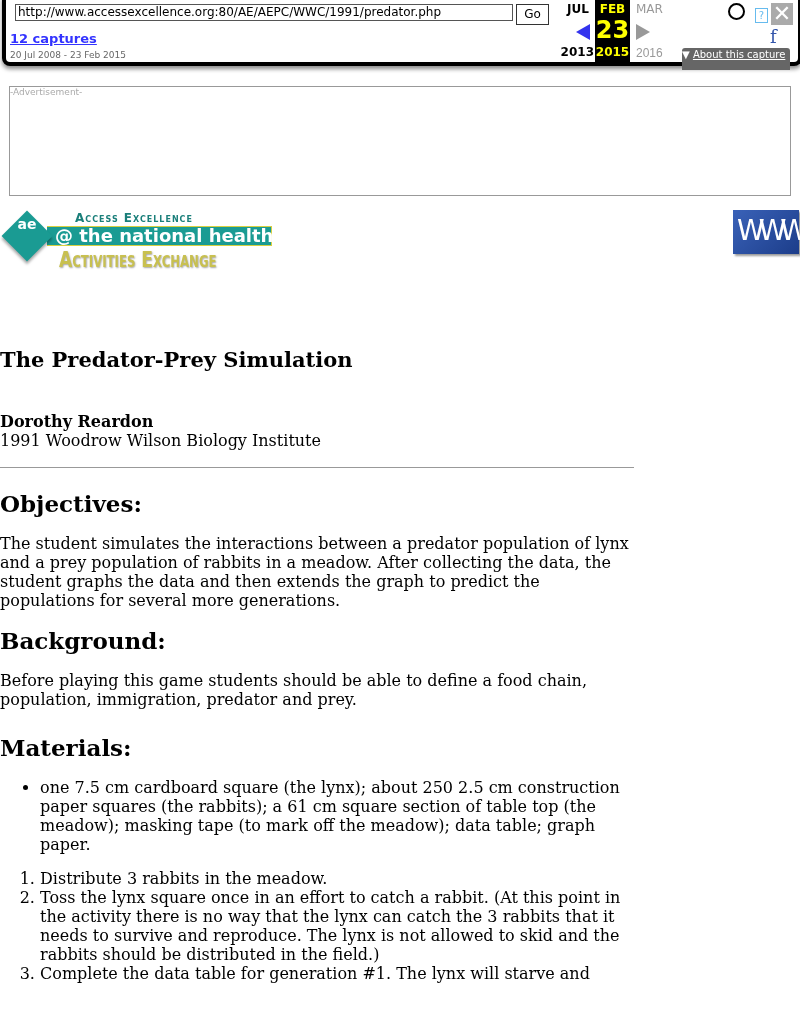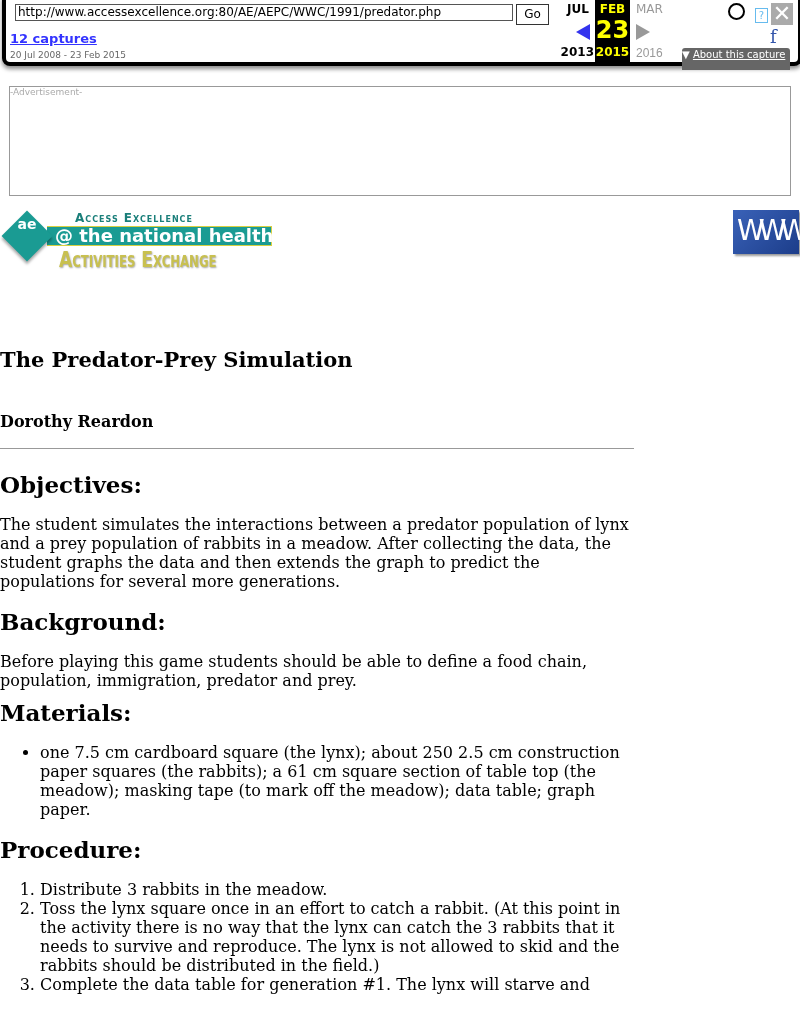--- a/index.html
+++ b/index.html
@@ -178,33 +178,33 @@
   <div id="ae-activities">Activities Exchange</div>
 </div>
 <div id="ww-logo">
   <div id="ww-logo-glyph">WWW</div>
 </div>
 
 <div id="content">
   <h1>The Predator-Prey Simulation</h1>
   <div class="author">
     <b>Dorothy Reardon</b><br>
+    <span>1991 Woodrow Wilson Biology Institute</span>
   </div>
   <hr class="sep">
 
   <h2 style="margin-top:21px;">Objectives:</h2>
   <p style="margin-top:15px;">The student simulates the interactions between a predator population of lynx and a prey population of rabbits in a meadow. After collecting the data, the student graphs the data and then extends the graph to predict the populations for several more generations.</p>
 
   <h2 style="margin-top:16px;">Background:</h2>
   <p style="margin-top:15px;">Before playing this game students should be able to define a food chain, population, immigration, predator and prey.</p>
 
-  <h2 style="margin-top:8px;">Materials:</h2>
+  <h2 style="margin-top:24px;">Materials:</h2>
   <ul style="margin-top:15px;">
     <li>one 7.5 cm cardboard square (the lynx); about 250 2.5 cm construction paper squares (the rabbits); a 61 cm square section of table top (the meadow); masking tape (to mark off the meadow); data table; graph paper.</li>
   </ul>
 
-  <h2 style="margin-top:16px;">Procedure:</h2>
   <ol style="margin-top:15px;">
     <li>Distribute 3 rabbits in the meadow.</li>
     <li>Toss the lynx square once in an effort to catch a rabbit. (At this point in the activity there is no way that the lynx can catch the 3 rabbits that it needs to survive and reproduce. The lynx is not allowed to skid and the rabbits should be distributed in the field.)</li>
     <li>Complete the data table for generation #1. The lynx will starve and</li>
   </ol>
 </div>
 
 </body></html>

